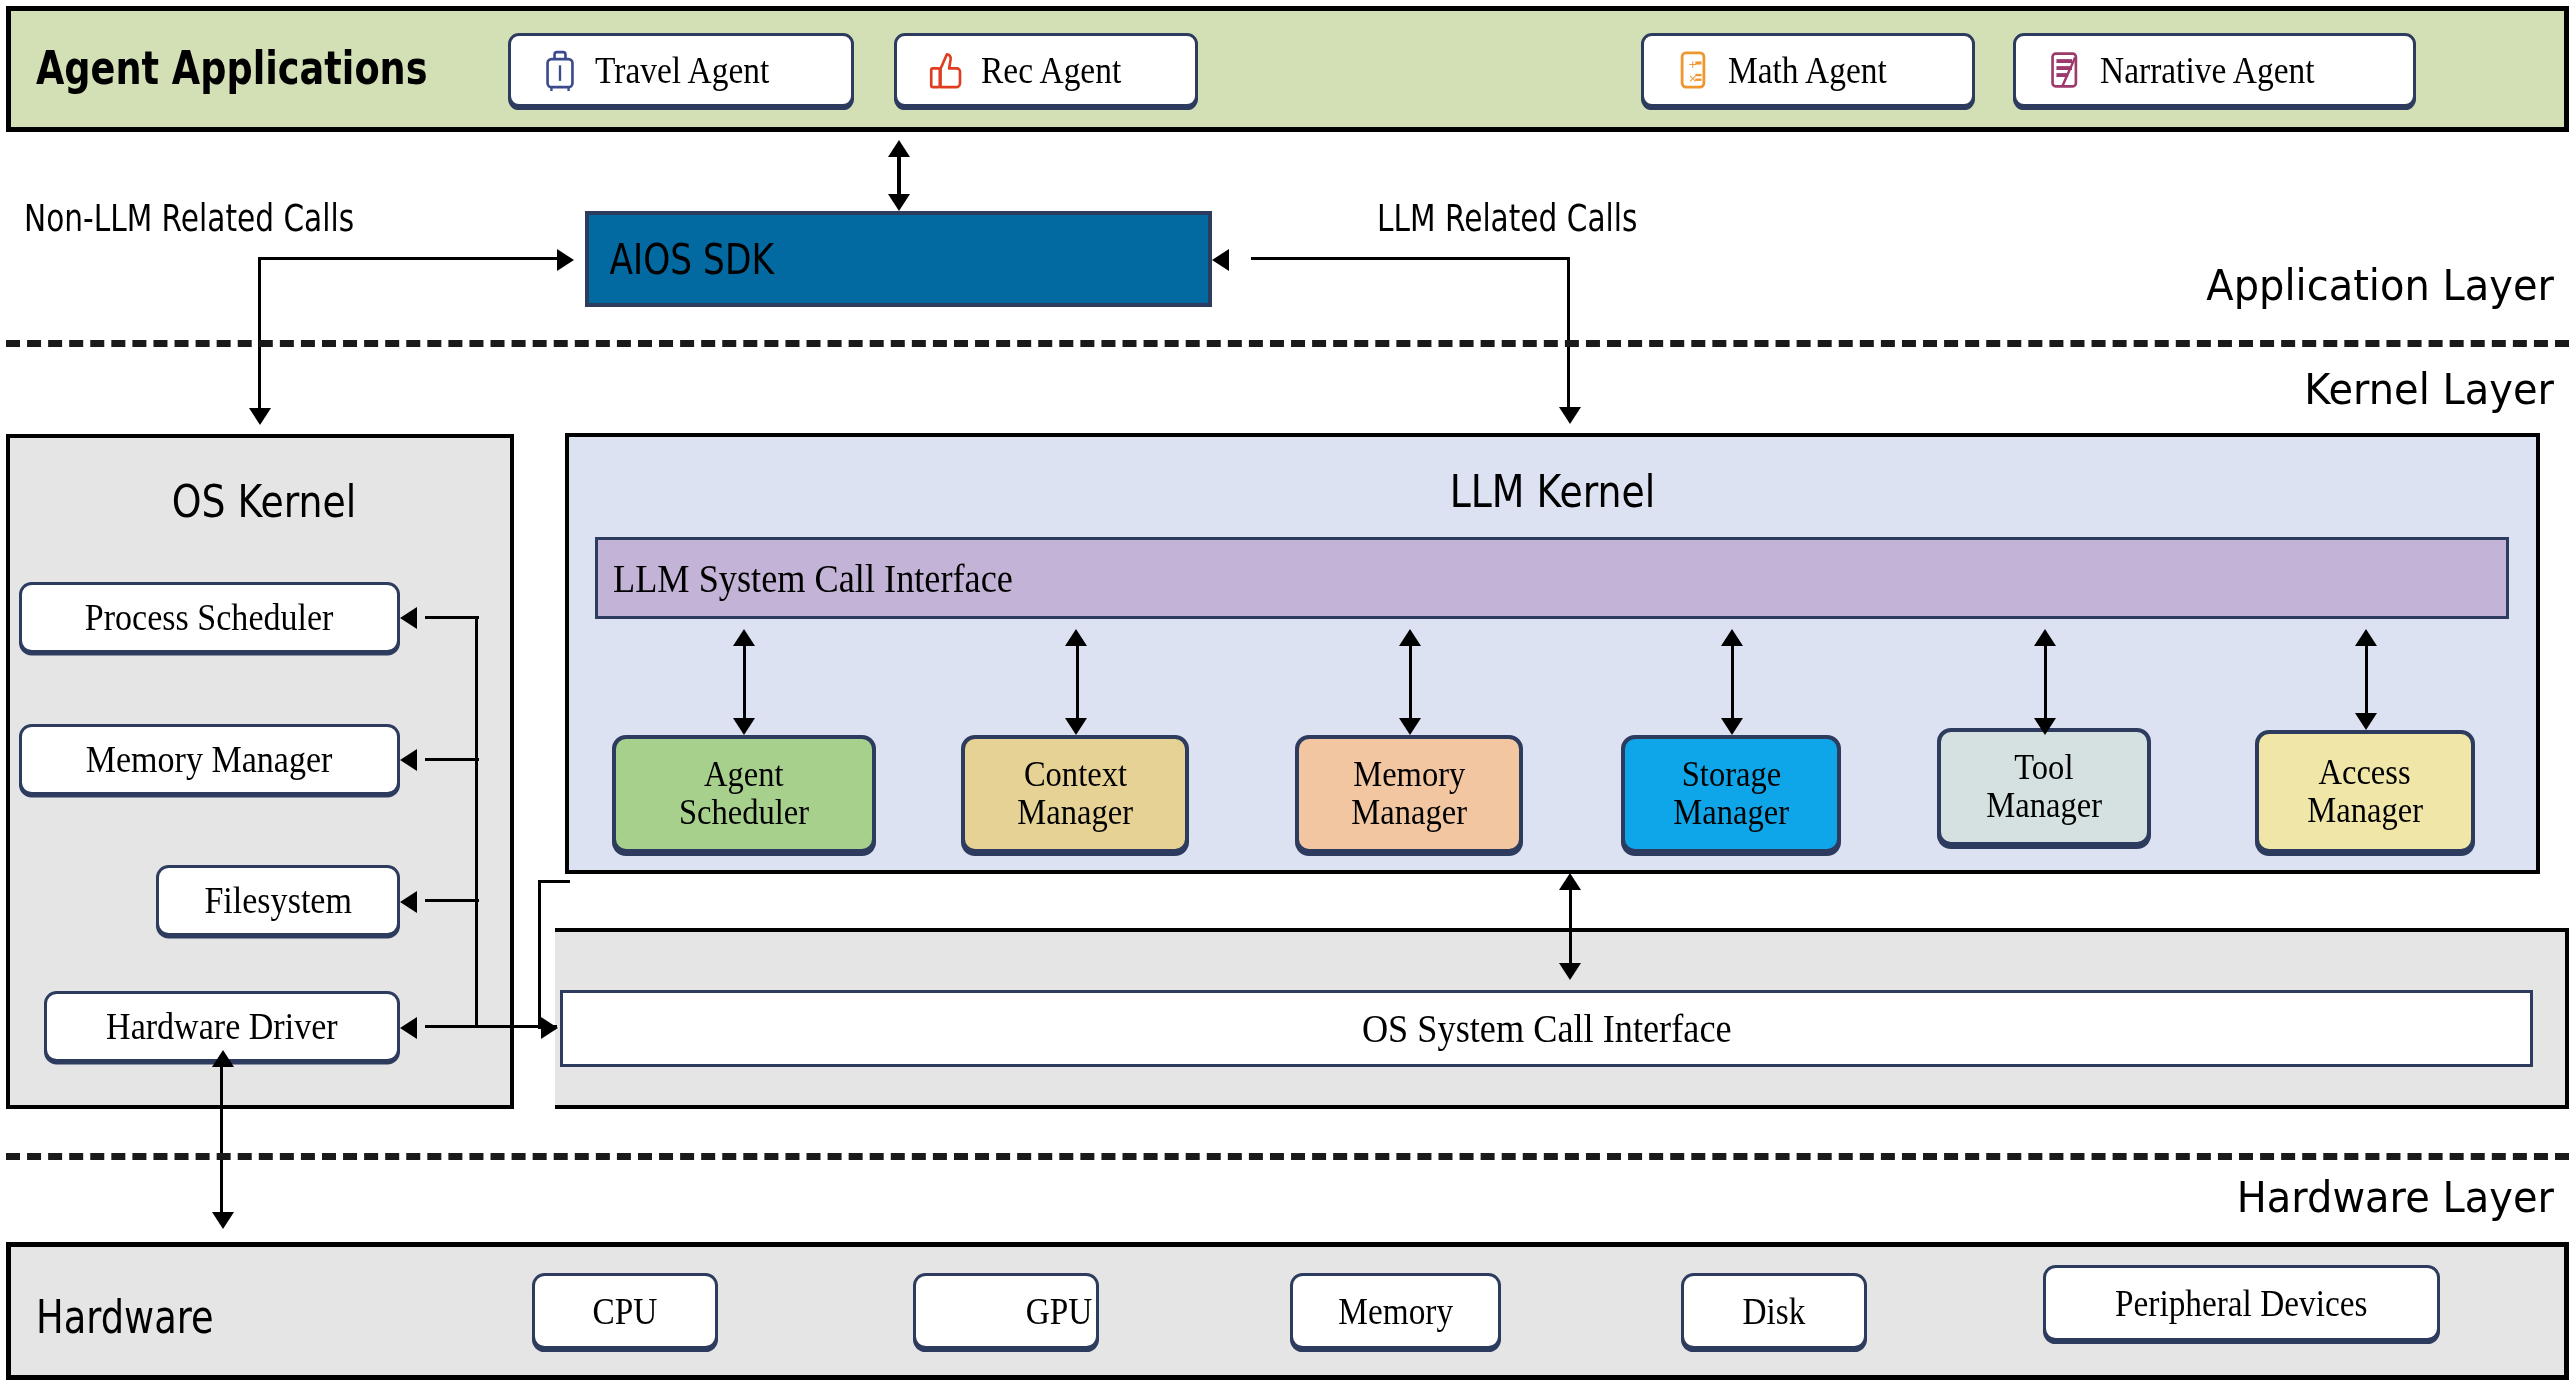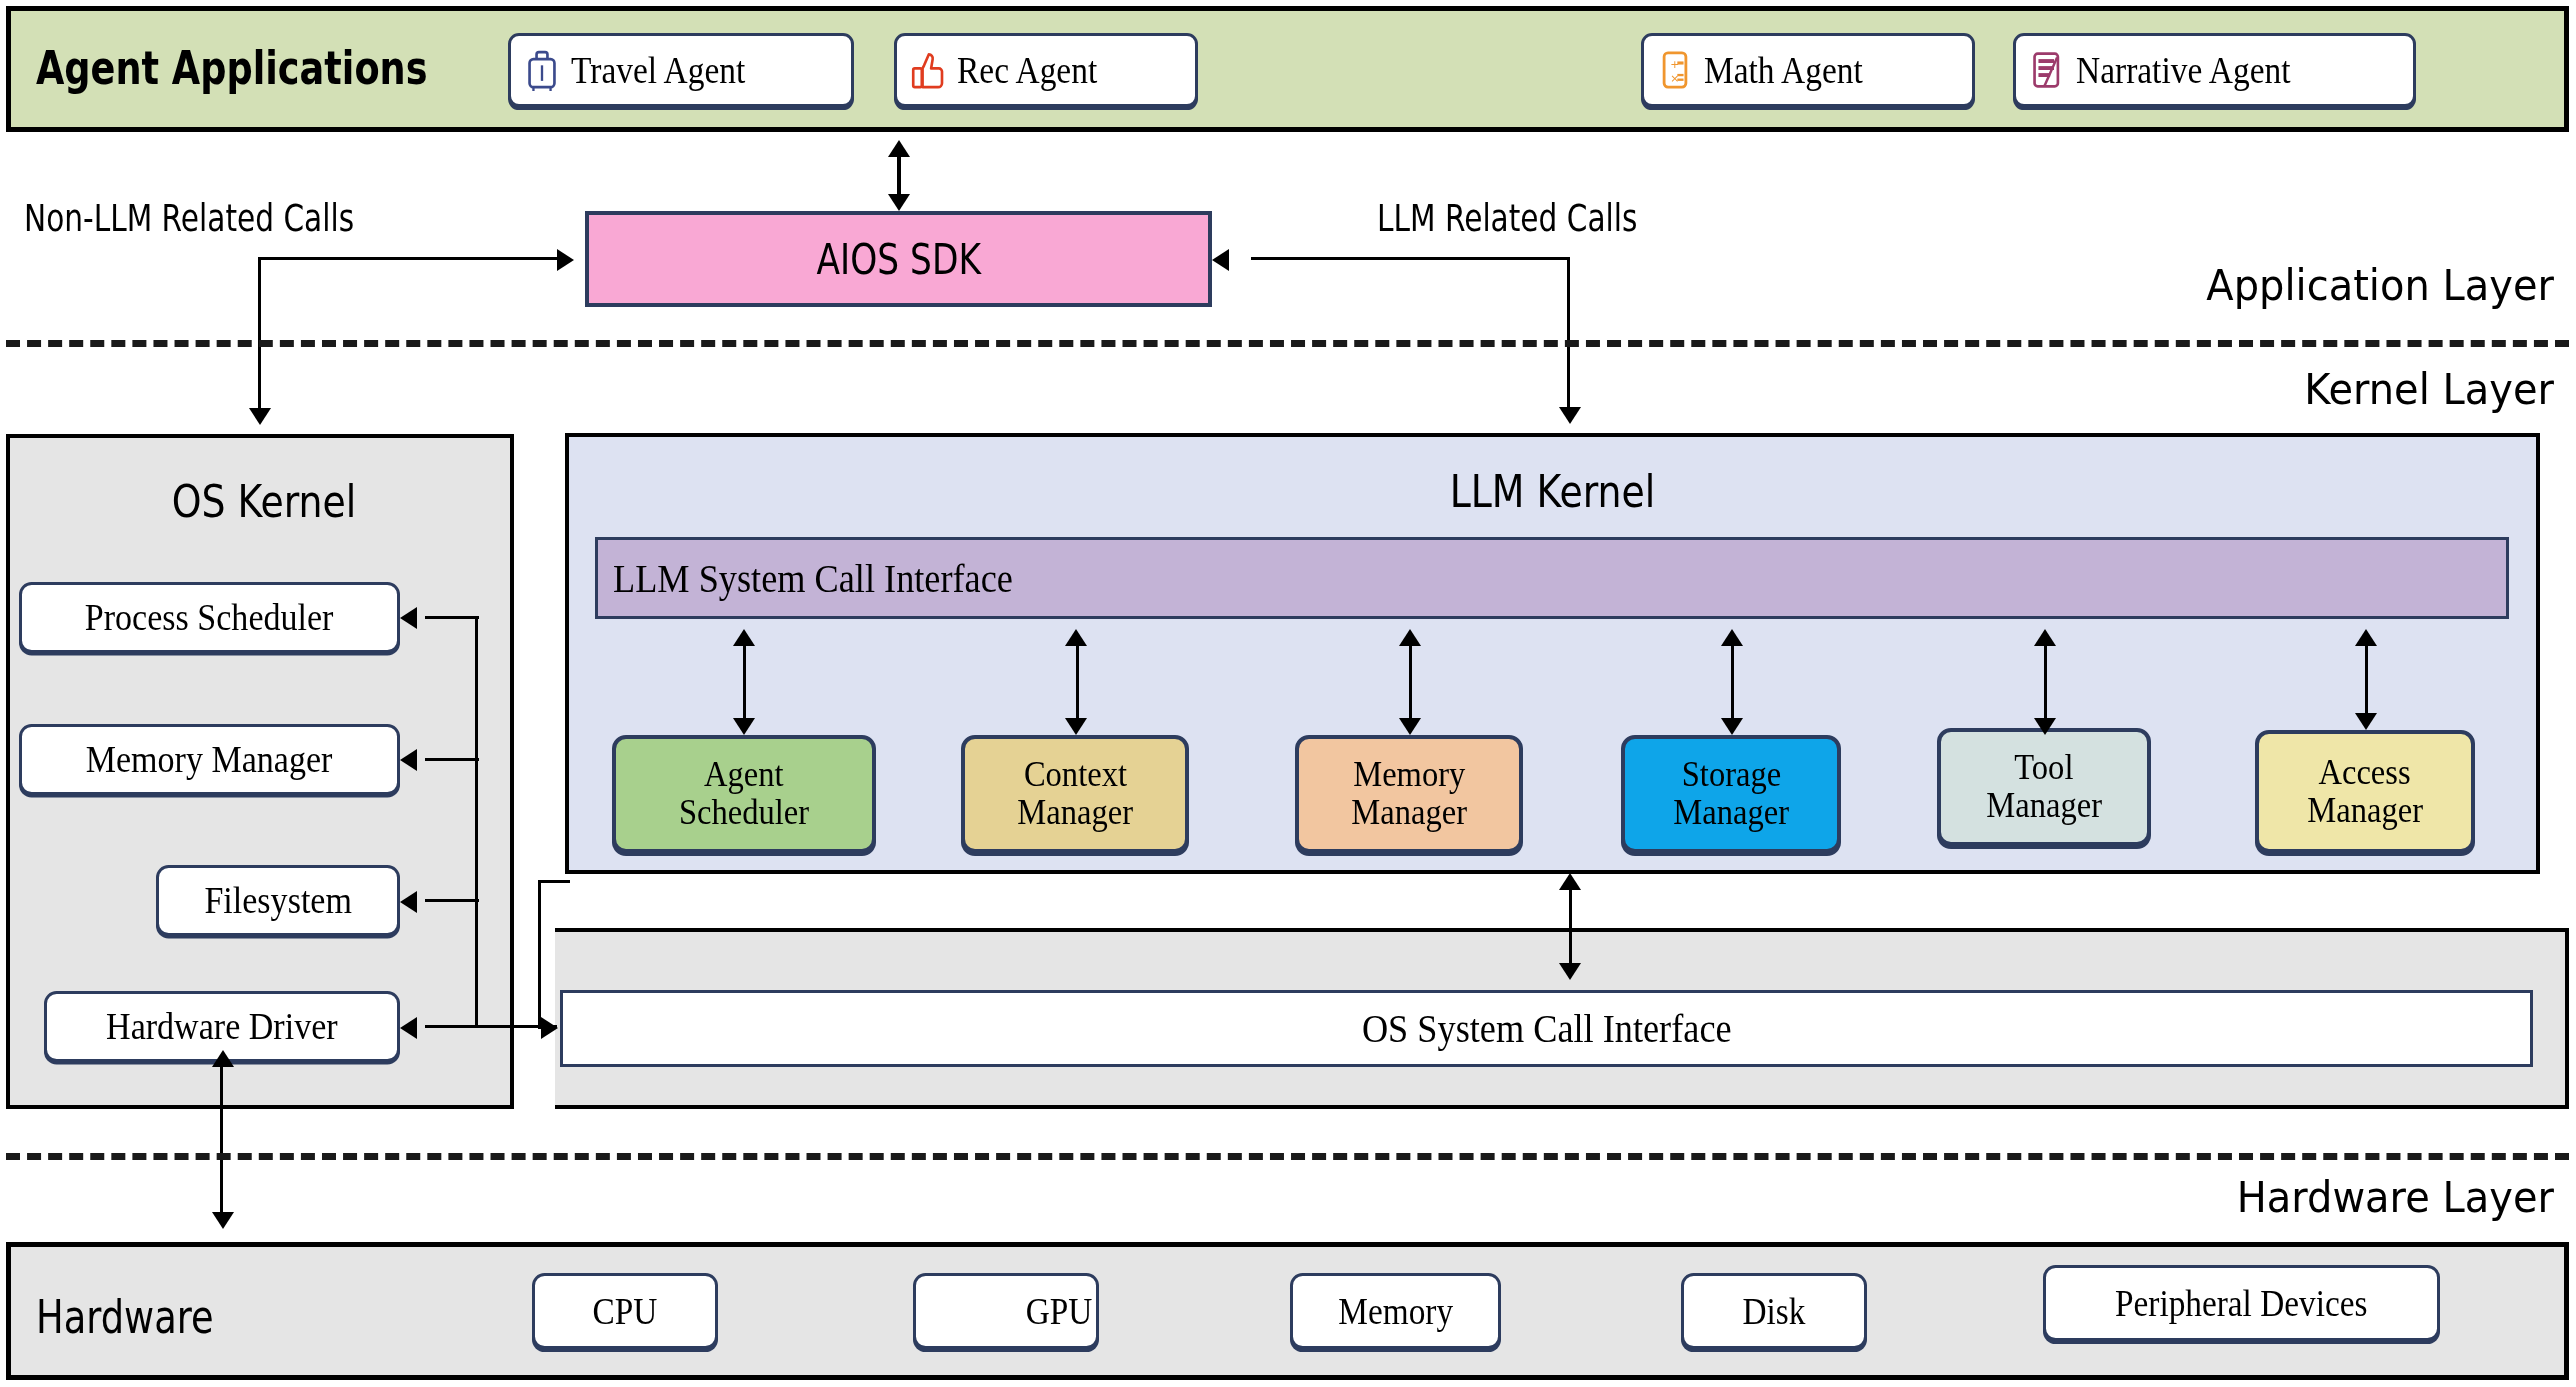--- a/index.html
+++ b/index.html
@@ -8,21 +8,21 @@
 
   .abs{position:absolute;box-sizing:border-box;}
 
   
   #app-band{left:6.3px;top:6.3px;width:2563px;height:126px;background:#d3e0b6;border:5.5px solid #000;}
   #app-title{left:36px;top:31.5px;width:441px;height:71px;font-family:"DejaVu Sans",sans-serif;
     font-weight:700;font-size:47px;color:#000;line-height:71px;
     transform:scaleX(.78);transform-origin:left center;white-space:nowrap;}
 
   .agent-chip{height:74px;background:#fff;border:3.9px solid #2d3c5e;border-radius:11px;
-    display:flex;align-items:center;gap:8px;padding:0 10px;box-sizing:border-box;
+    display:flex;align-items:center;gap:14px;padding:0 28px;box-sizing:border-box;
     box-shadow:0 3.1px 0 #2d3c5e;}
   .agent-chip .lbl{font-family:"Liberation Serif",serif;font-size:38px;color:#000;white-space:nowrap;
     transform:scaleX(.88);transform-origin:left center;}
   .agent-chip .ico{width:42px;height:44px;flex:0 0 42px;display:block;}
 
   
   .vline{background:#000;width:3.9px;}
   .thin-v{background:#000;width:3.1px;}
   .thin-h{background:#000;height:3.1px;}
   .ar{width:0;height:0;border-style:solid;}
@@ -31,22 +31,22 @@
   .ar-left{border-width:11.8px 17.3px 11.8px 0;border-color:transparent #000 transparent transparent;}
   .ar-right{border-width:11.8px 0 11.8px 17.3px;border-color:transparent transparent transparent #000;}
 
   
   .call-label{font-family:"DejaVu Sans",sans-serif;font-size:37px;color:#000;white-space:nowrap;
     transform:scaleX(.80);transform-origin:left center;}
   .layer-label{font-family:"DejaVu Sans",sans-serif;font-size:43px;color:#000;white-space:nowrap;
     font-weight:400;transform:scaleX(.93);transform-origin:right center;text-align:right;}
 
   
-  #aios{left:585px;top:211px;width:627px;height:96px;background:#f9a8d4;border:4.7px solid #2d3c5e;
-    display:flex;align-items:center;justify-content:center;}
+  #aios{left:585px;top:211px;width:627px;height:96px;background:#0369a1;border:4.7px solid #2d3c5e;
+    display:flex;align-items:center;justify-content:flex-start;}
   #aios span{font-family:"DejaVu Sans",sans-serif;font-size:43px;color:#000;
     transform:scaleX(.80);transform-origin:center;white-space:nowrap;}
 
   
   .dashed{height:0;border-top:7px dashed #1a1a1a;}
 
   
   #os-kernel{left:6.3px;top:434px;width:508px;height:675px;background:#e5e5e5;border:4.7px solid #000;}
   #os-kernel-title{left:31.5px;top:476px;width:464px;text-align:center;
     font-family:"DejaVu Sans",sans-serif;font-size:44px;color:#000;transform:scaleX(.86);}

